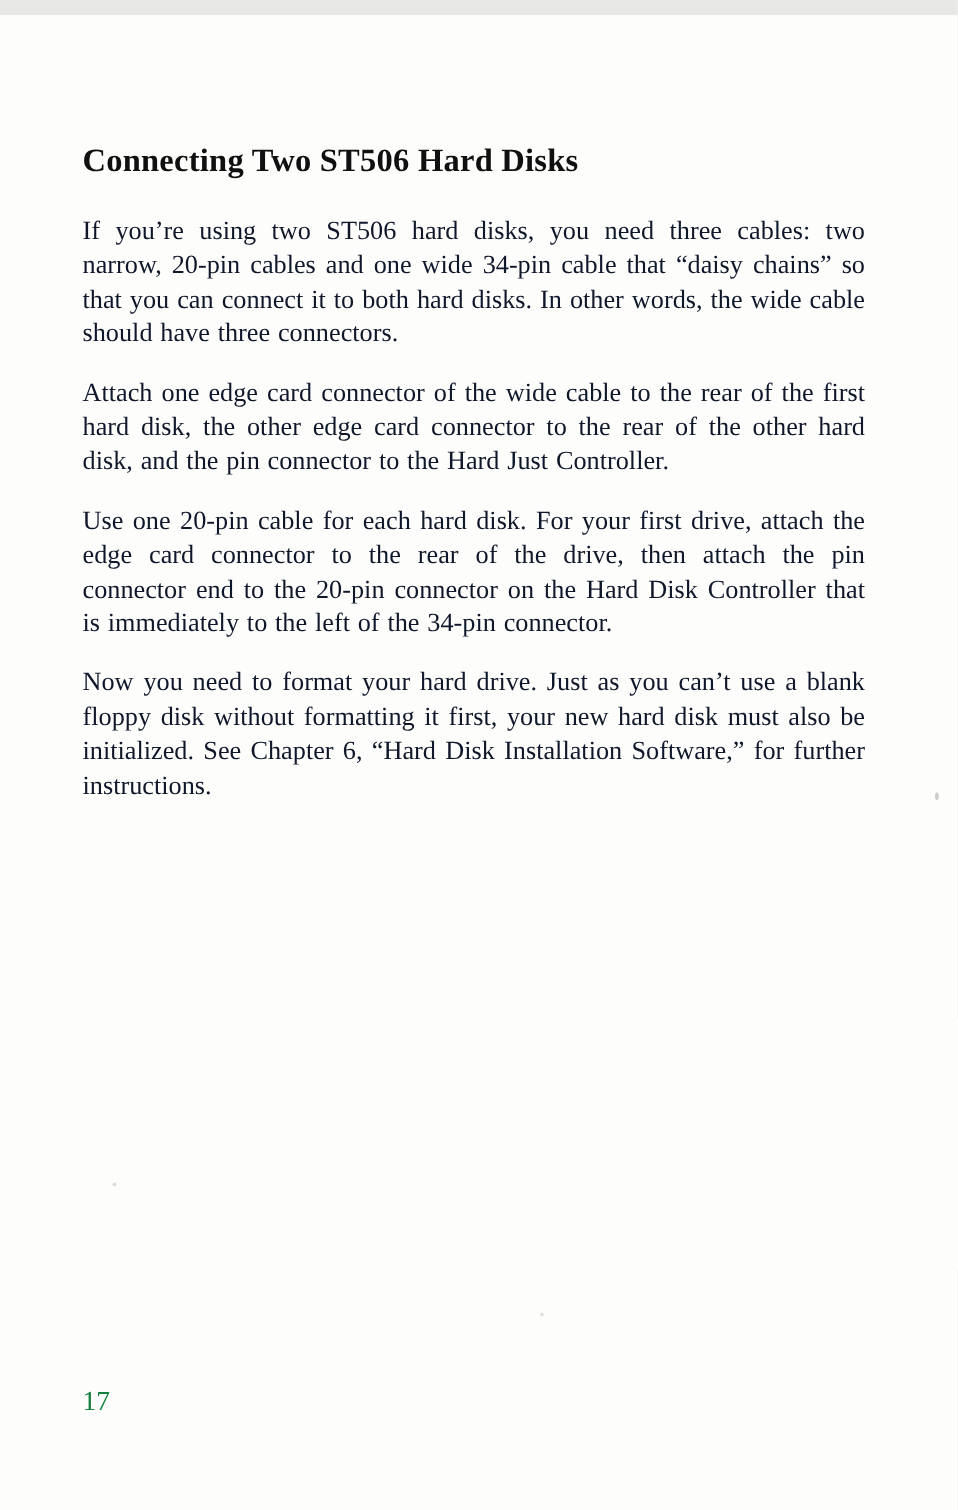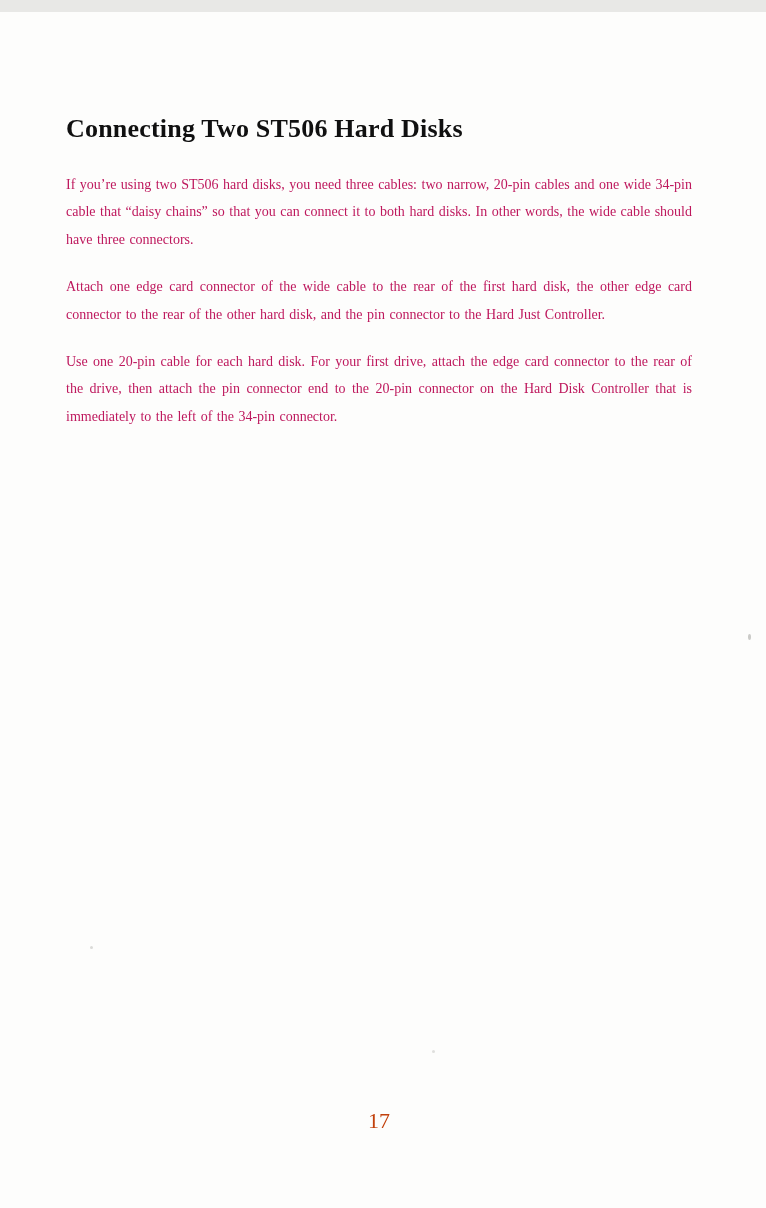--- a/index.html
+++ b/index.html
@@ -27,34 +27,34 @@
   h1.heading {
     margin: 0 0 27px 0;
     font-size: 26px;
     line-height: 30px;
     font-weight: bold;
     letter-spacing: 0.2px;
     color: #101010;
   }
   p.para {
     margin: 0 0 20px 0;
-    font-size: 14px;
+    font-size: 21px;
     line-height: 27.4px;
     text-align: justify;
     word-spacing: 1px;
-    color: #be185d;
+    color: #0f172a;
   }
   .page-number {
     position: absolute;
     left: 66px;
     top: 1096px;
     width: 626px;
-    text-align: center;
+    text-align: left;
     font-size: 22px;
-    color: #c2410c;
+    color: #15803d;
   }
   
   .speck {
     position: absolute;
     background: #9a9a96;
     border-radius: 50%;
   }
   .speck-a { left: 748px; top: 622px; width: 3px; height: 6px; opacity: 0.5; }
   .speck-b { left: 90px;  top: 934px; width: 3px; height: 3px; opacity: 0.35; }
   .speck-c { left: 432px; top: 1038px; width: 3px; height: 3px; opacity: 0.3; }
@@ -66,20 +66,21 @@
   <div class="content">
     <h1 class="heading">Connecting Two ST506 Hard Disks</h1>
 
     <p class="para">If you’re using two ST506 hard disks, you need three cables: two narrow, 20-pin cables and one wide 34-pin cable that “daisy chains” so that you can connect it to both hard disks. In other words, the wide cable should have three connectors.</p>
 
     <p class="para">Attach one edge card connector of the wide cable to the rear of the first hard disk, the other edge card connector to the rear of the other hard disk, and the pin connector to the Hard Just Controller.</p>
 
     <p class="para">Use one 20-pin cable for each hard disk. For your first drive, attach the edge card connector to the rear of the drive, then attach the pin connector end to the 20-pin connector on the Hard Disk Controller that is immediately to the left of the 34-pin connector.</p>
 
 
+    <p class="para">Now you need to format your hard drive. Just as you can’t use a blank floppy disk without formatting it first, your new hard disk must also be initialized. See Chapter 6, “Hard Disk Installation Software,” for further instructions.</p>
   </div>
 
   <div class="page-number">17</div>
 
   <div class="speck speck-a"></div>
   <div class="speck speck-b"></div>
   <div class="speck speck-c"></div>
 </div>
 
 </body></html>

